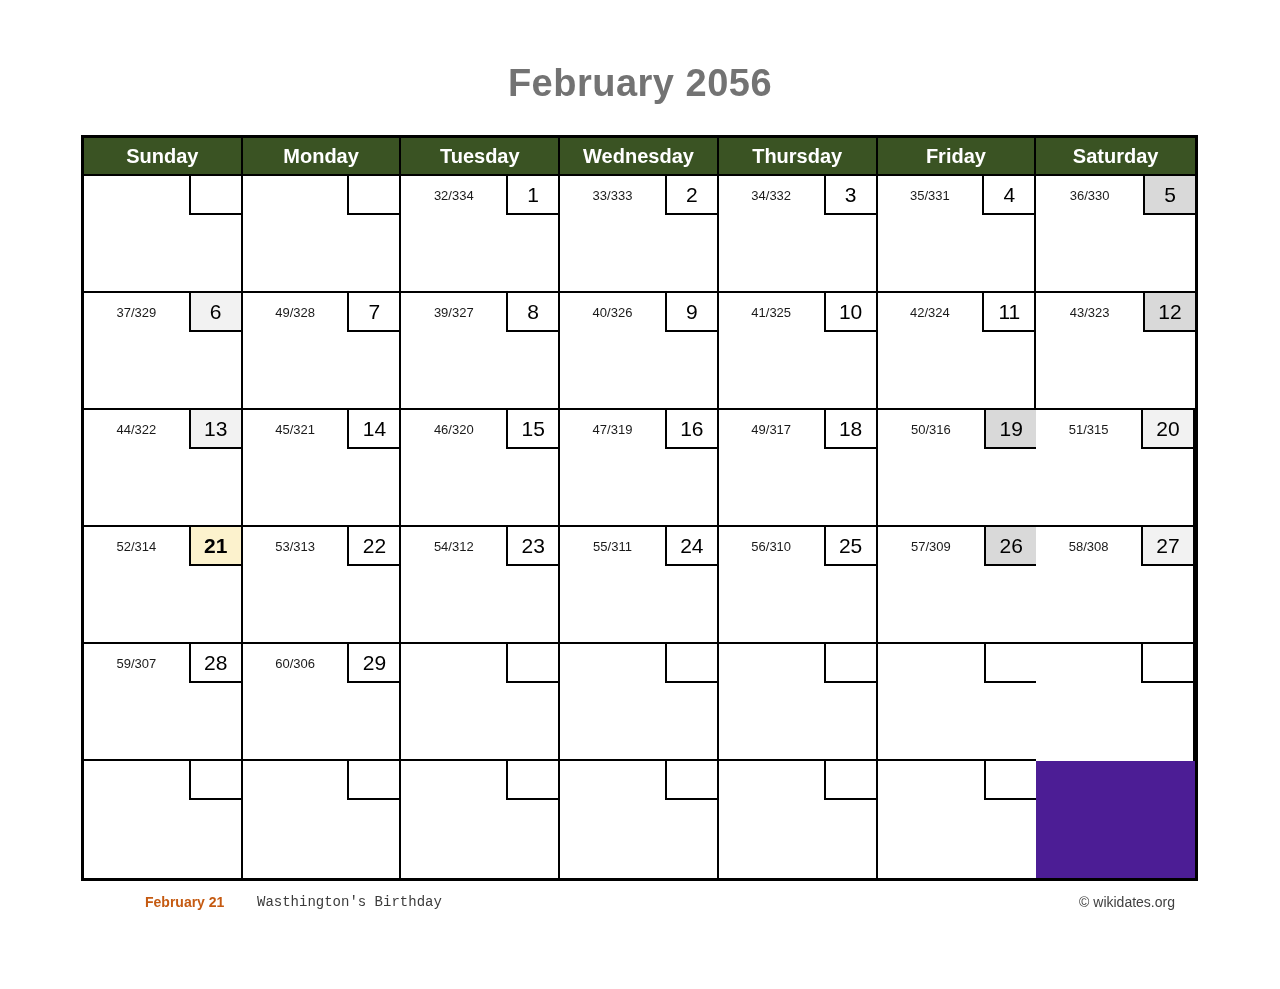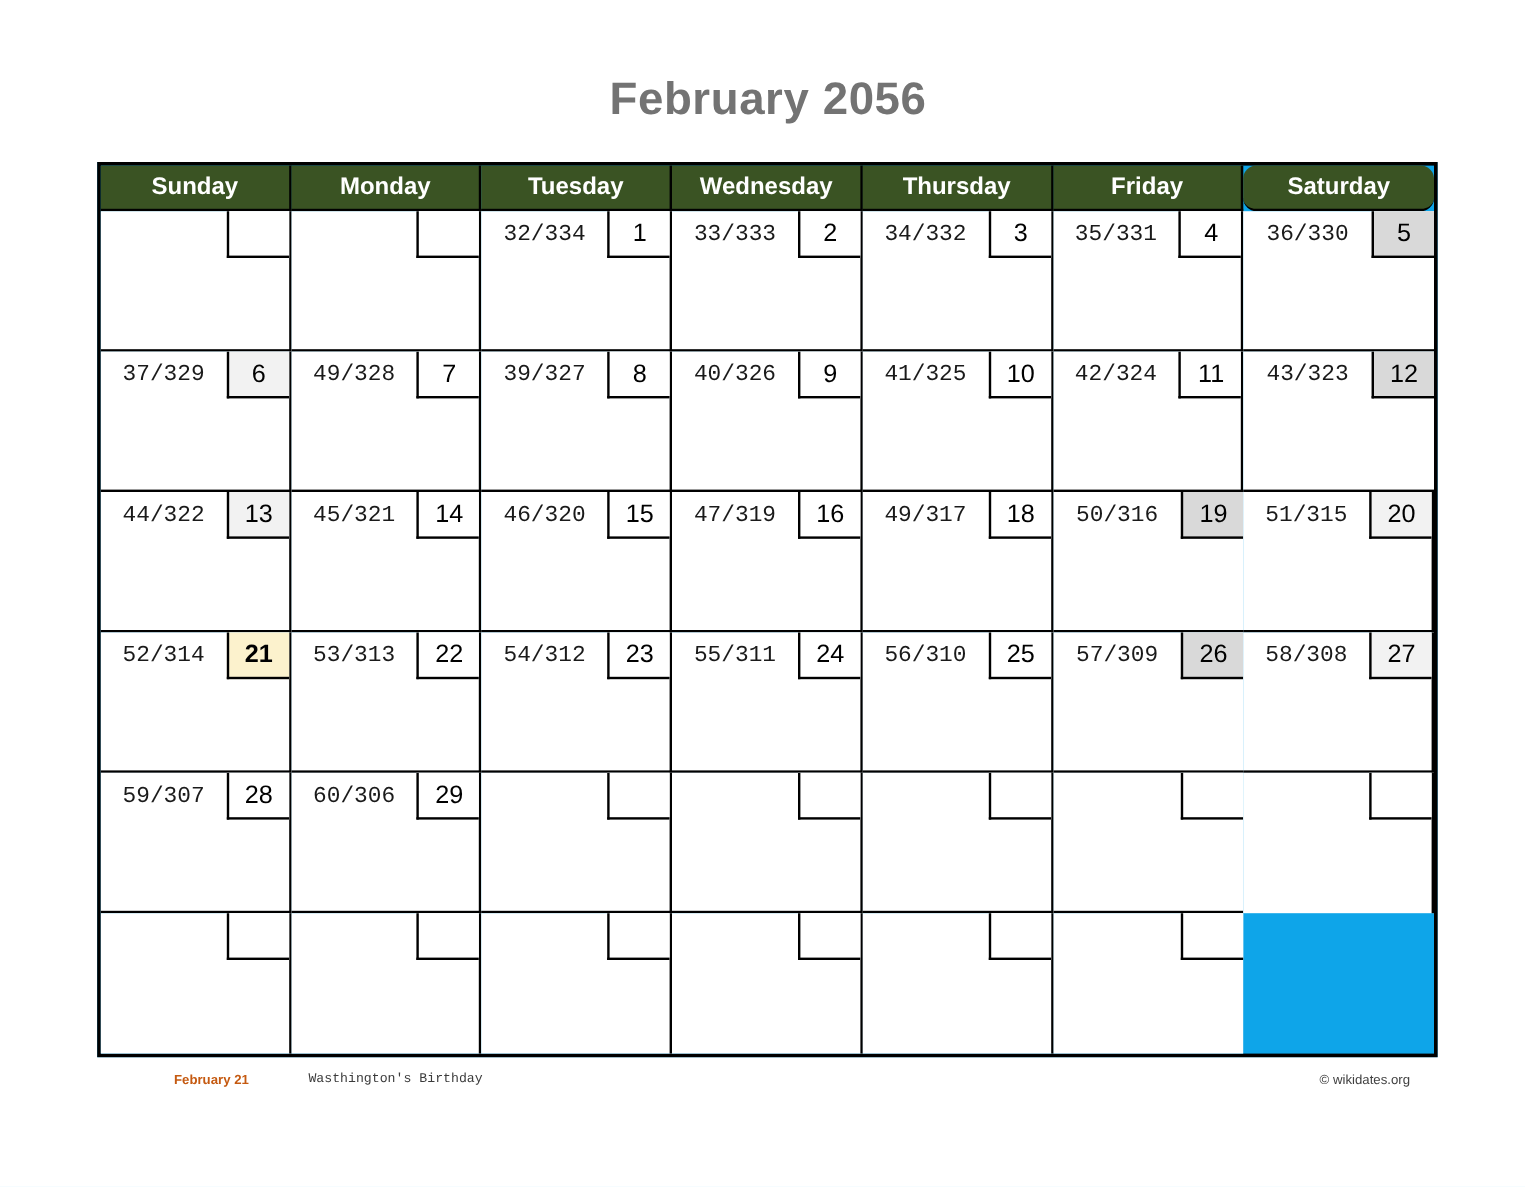--- a/index.html
+++ b/index.html
@@ -22,52 +22,51 @@
     color: #737373;
   }
   .calendar {
     position: absolute;
     left: 81px; top: 135px;
     width: 1117px;
     border: 3px solid #000000;
     display: grid;
     grid-template-columns: repeat(7, 1fr);
     grid-template-rows: 38px repeat(6, 117px);
-    background: #0ea5e9;
+    background: #4c1d95;
   }
   .dow {
     background: var(--header-bg, #3a5323);
     color: #ffffff;
     font-size: 20px;
     font-weight: 700;
     display: flex;
     align-items: center;
     justify-content: center;
     border-right: 2px solid #000000;
     border-bottom: 2px solid #000000;
   }
-  .dow.last-col { border-right: none; border-radius: 11px; }
+  .dow.last-col { border-right: none; }
   .cell {
     position: relative;
     background: #ffffff;
     border-right: 2px solid #000000;
     border-bottom: 2px solid #000000;
   }
   .cell.last-col { border-right: none; }
   .cell.last-row { border-bottom: none; }
   .info {
     position: absolute;
     top: 0; left: 0; right: 52px;
     height: 38px;
     display: flex;
     align-items: center;
     justify-content: center;
-    font-size: 19px;
+    font-size: 13px;
     color: #1a1a1a;
-    font-family: Liberation Mono, monospace;
   }
   .daybox {
     position: absolute;
     top: 0; right: 0;
     width: 52px; height: 39px;
     border-left: 2px solid #000000;
     border-bottom: 2px solid #000000;
     background: #ffffff;
     display: flex;
     align-items: center;
@@ -76,21 +75,21 @@
     color: #000000;
   }
   .daybox.sunday    { background: var(--sunday-bg,   #f2f2f2); }
   .daybox.saturday  { background: var(--saturday-bg, #d9d9d9); }
   .daybox.highlight { background: var(--highlight-bg,#fcf2cd); font-weight: 700; }
   .footer {
     position: absolute;
     top: 894px; left: 0;
     width: 1280px;
     height: 24px;
-    font-size: 11px;
+    font-size: 14px;
   }
   .holiday-date {
     position: absolute;
     left: 145px;
     font-weight: 700;
     color: var(--accent-orange, #c55a11);
   }
   .holiday-name {
     position: absolute;
     left: 257px;

